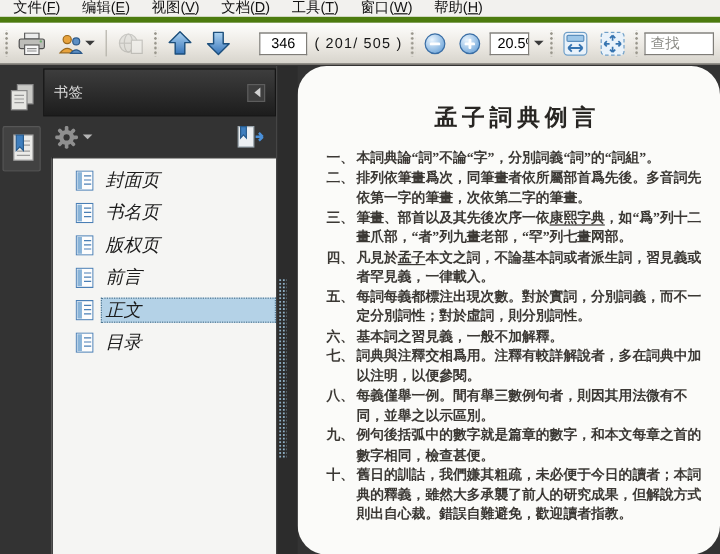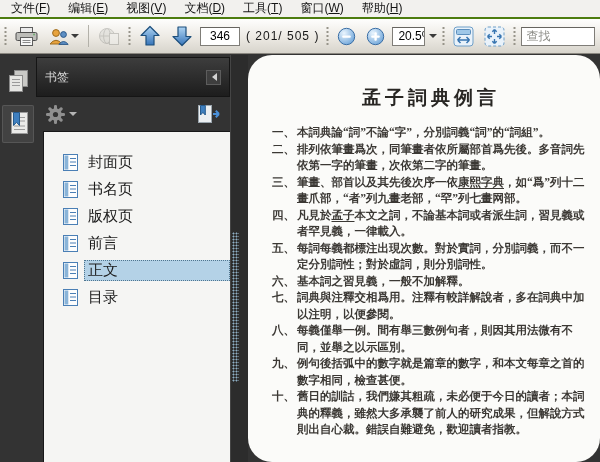--- a/index.html
+++ b/index.html
@@ -1,20 +1,20 @@
 <!DOCTYPE html>
 <html><head>
 <meta charset="utf-8">
 <style>
   * { margin:0; padding:0; box-sizing:border-box; }
   body { font-family:"Liberation Sans", sans-serif; background:#555; }
   #app { position:relative; width:600px; height:462px; background:#333; overflow:hidden; }
 
   
-  .menubar { height:19px; background:#f2f1ee; border-bottom:2px solid #4d7c0f;
+  .menubar { height:19px; background:#f2f1ee; border-bottom:5px solid #4d7c0f;
              display:flex; align-items:center; padding-left:2px; }
   .menu-item { padding:2px 9px 3px; font-size:12px; color:#141414; white-space:nowrap; }
   .menu-item u { text-decoration-thickness:1px; text-underline-offset:1px; }
 
   
   .toolbar { height:35px; background:linear-gradient(#fefefd, #ece9e3 55%, #d7d4cc);
              border-bottom:1px solid #8a8780; display:flex; align-items:center;
              gap:4px; padding:0 3px; }
   .grip { width:5px; height:22px; flex:none;
           background-image:radial-gradient(circle, #97948a 1px, transparent 1.2px);
@@ -22,21 +22,21 @@
   .sep  { width:1px; height:22px; background:#b3b1a9; flex:none; margin:0 2px; }
   .tb-btn { height:27px; display:flex; align-items:center; justify-content:center;
             padding:0 3px; border-radius:3px; flex:none; }
   .tb-btn.disabled { opacity:.5; }
   .caret { width:0; height:0; border:4px solid transparent; border-top:4px solid #3a3a3a;
            margin:4px 0 0 2px; }
   .field { height:19px; background:#fff; border:1px solid #7f7d78; border-top-color:#66645f;
            display:flex; align-items:center; flex:none; }
   .field input { border:none; outline:none; width:100%; height:100%; font-size:12px;
                  font-family:"Liberation Sans", sans-serif; background:transparent; }
-  .page-field { width:40px; } .page-field input { text-align:center; }
+  .page-field { width:40px;margin-left:16px; } .page-field input { text-align:center; }
   .zoom-field { width:33px; } .zoom-field input { padding-left:5px; }
   .page-count { font-size:12px; color:#181818; white-space:nowrap; padding:0 2px; letter-spacing:1px; }
   .find-field { flex:1 1 60px; min-width:50px; margin-right:2px; }
   .find-field input { padding-left:4px; color:#ef4444; }
   .find-field input::placeholder { color:#8d8d88; opacity:1; }
 
   
   .main { position:absolute; top:55px; left:0; right:0; bottom:0; display:flex; }
 
   
@@ -54,21 +54,21 @@
   .collapse-btn { width:15px; height:15px; background:#3e3e3e; border:1px solid #5d5d5d;
                   display:flex; align-items:center; justify-content:center; }
   .tri-left { width:0; height:0; border:4px solid transparent; border-right:5px solid #d2d2d2;
               margin-right:3px; }
   .panel-tools { height:34px; flex:none; display:flex; align-items:center;
                  justify-content:space-between; padding:0 8px 0 9px; }
   .gear-btn { display:flex; align-items:center; }
   .caret-lt { width:0; height:0; border:4px solid transparent; border-top:4px solid #b5b5b5;
               margin:4px 0 0 3px; }
   .bm-panel { flex:1; margin-left:7px; background:#f5f5f3; border:1px solid #181818;
-              border-right:none; border-bottom:none; overflow:hidden; padding-top:17px; }
+              border-right:none; border-bottom:none; overflow:hidden; padding-top:5px;font-style:italic; }
   .bm-item { height:27px; display:flex; align-items:center; padding-left:19px; }
   .bm-item .bm-ico { flex:none; margin-right:6px; display:flex; }
   .bm-label { font-size:15px; color:#1b1b1b; padding:1px 4px; white-space:nowrap;
               overflow:hidden; }
   .bm-item.selected .bm-label { flex:1; background:#b4d2e7; outline:1px dotted #4f758f;
                                 outline-offset:-1px; }
 
   
   .splitter { width:18px; flex:none; background:#2c2c2c; border-left:1px solid #454545;
               position:relative; }

